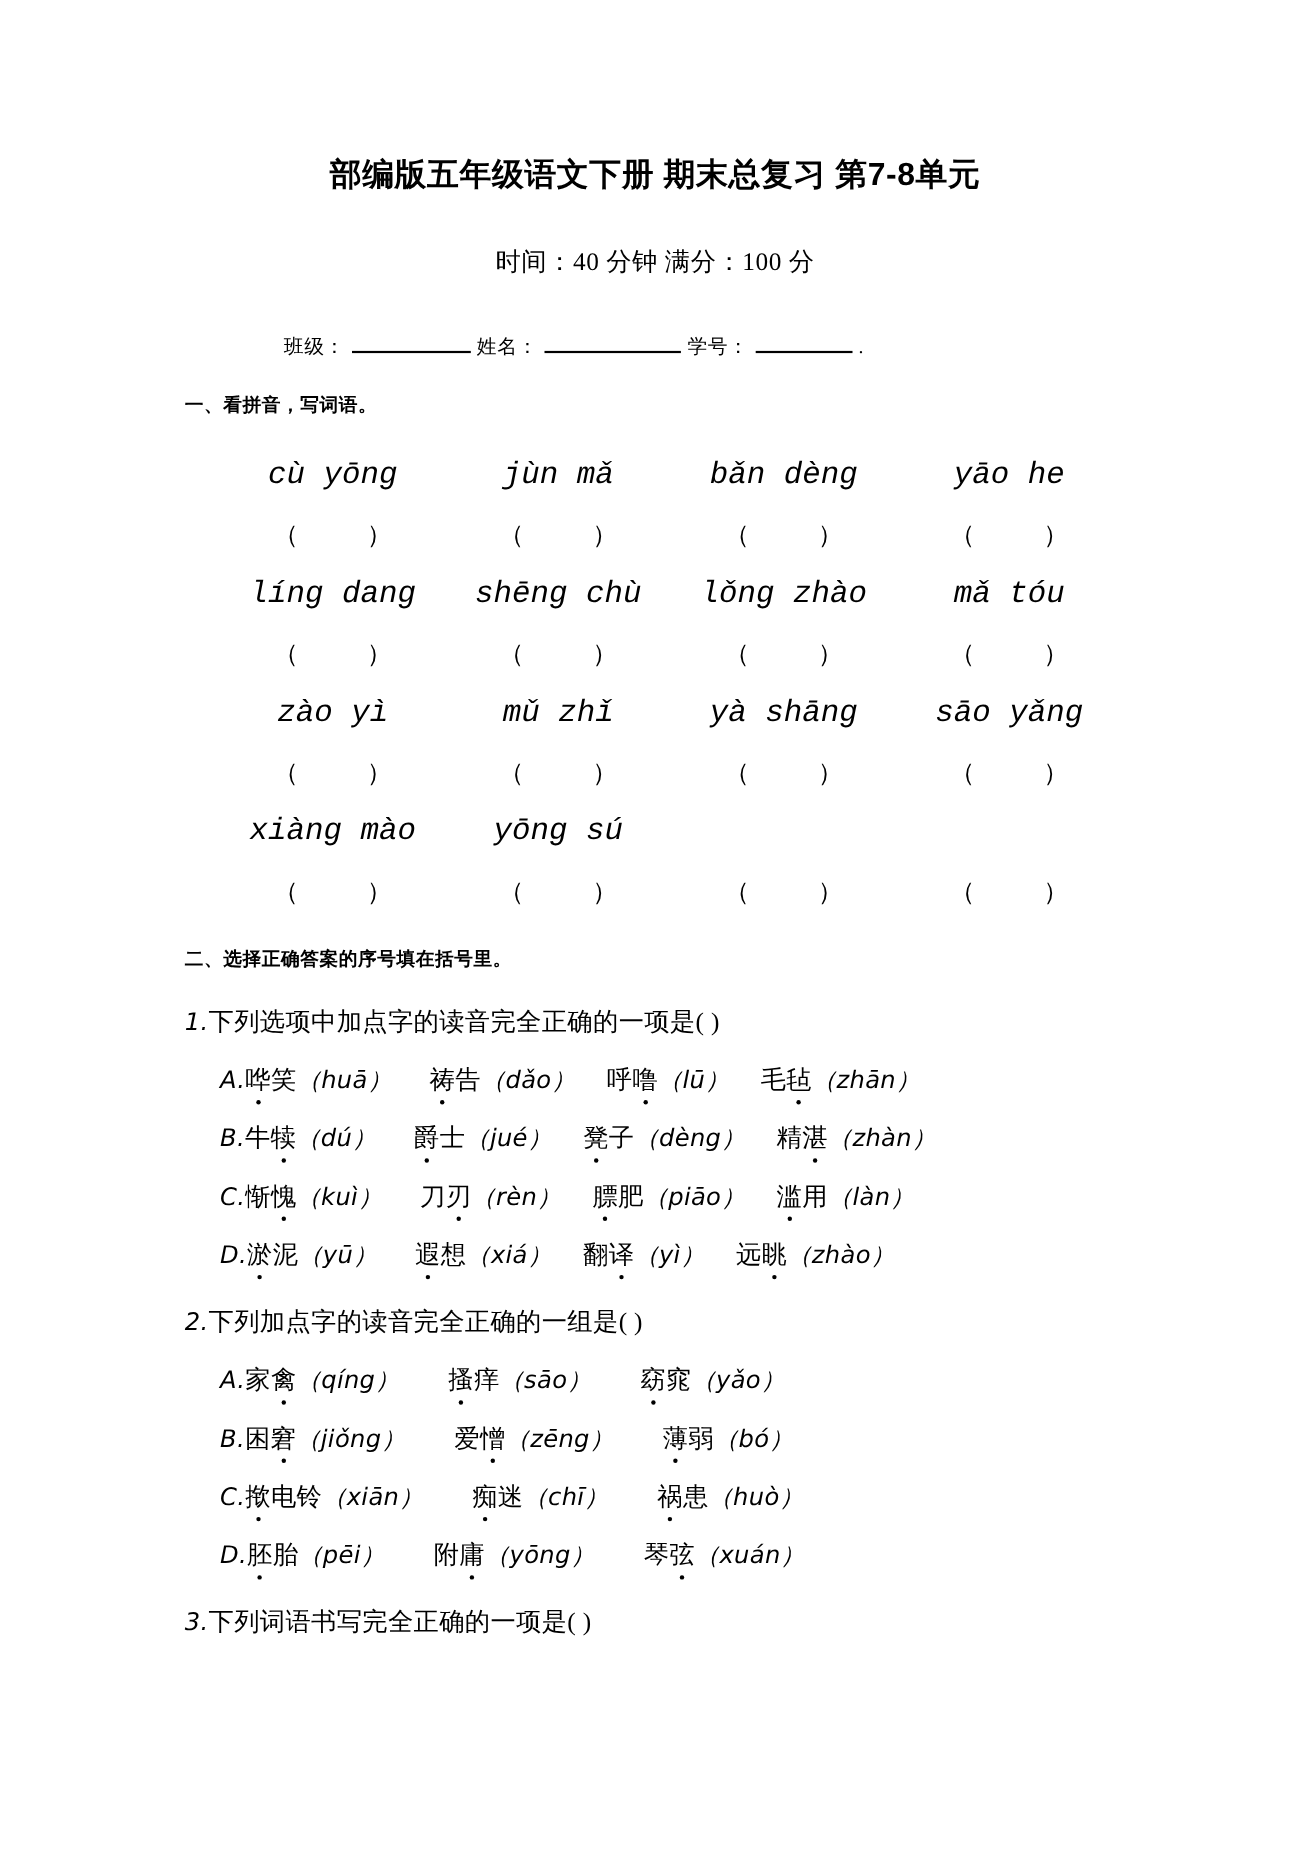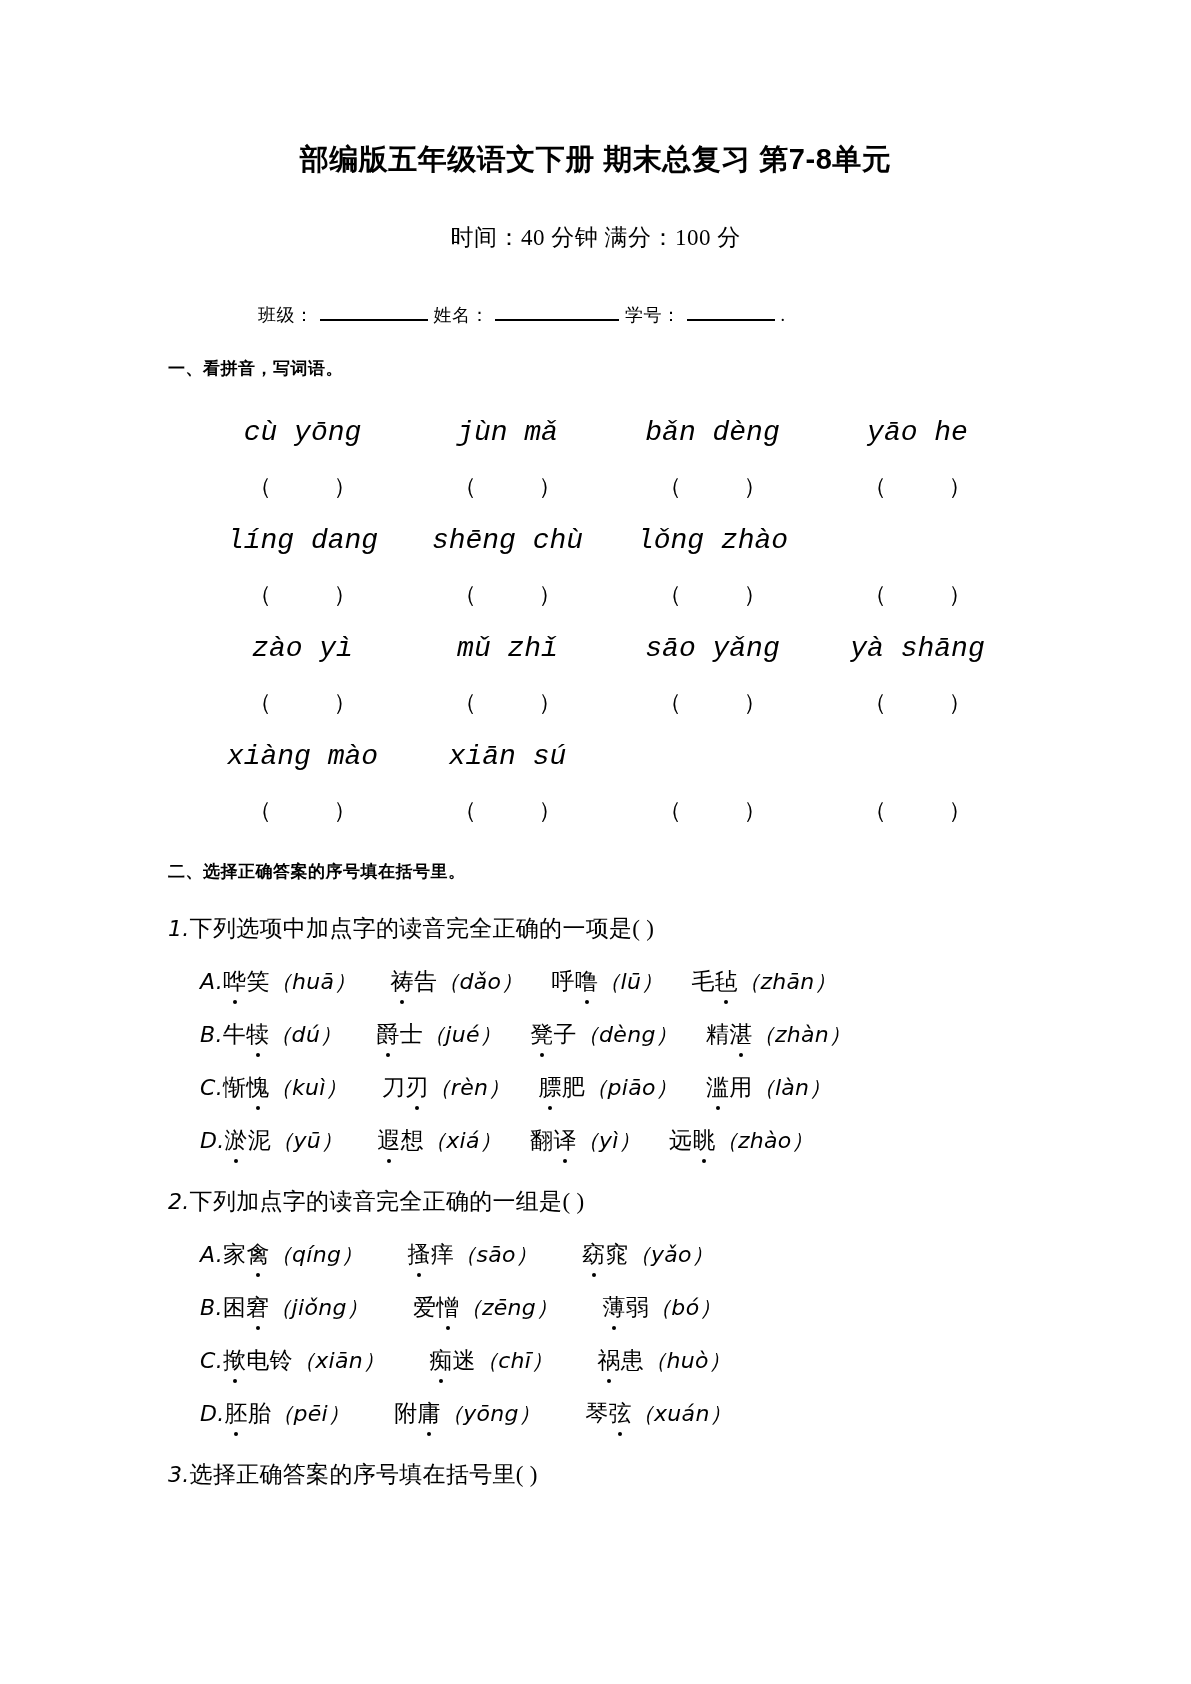--- a/index.html
+++ b/index.html
@@ -193,44 +193,45 @@
       <div class="paren-cell"><span class="pp">（</span>）</div>
       <div class="paren-cell"><span class="pp">（</span>）</div>
       <div class="paren-cell"><span class="pp">（</span>）</div>
       <div class="paren-cell"><span class="pp">（</span>）</div>
     </div>
 
     <div class="pinyin-row">
       <div class="pinyin-cell">líng dang</div>
       <div class="pinyin-cell">shēng chù</div>
       <div class="pinyin-cell">lǒng zhào</div>
+      <div class="pinyin-cell">mǎ tóu</div>
     </div>
     <div class="paren-row">
       <div class="paren-cell"><span class="pp">（</span>）</div>
       <div class="paren-cell"><span class="pp">（</span>）</div>
       <div class="paren-cell"><span class="pp">（</span>）</div>
       <div class="paren-cell"><span class="pp">（</span>）</div>
     </div>
 
     <div class="pinyin-row">
       <div class="pinyin-cell">zào yì</div>
       <div class="pinyin-cell">mǔ zhǐ</div>
+      <div class="pinyin-cell">yà shāng</div>
       <div class="pinyin-cell">sāo yǎng</div>
-      <div class="pinyin-cell">yà shāng</div>
     </div>
     <div class="paren-row">
       <div class="paren-cell"><span class="pp">（</span>）</div>
       <div class="paren-cell"><span class="pp">（</span>）</div>
       <div class="paren-cell"><span class="pp">（</span>）</div>
       <div class="paren-cell"><span class="pp">（</span>）</div>
     </div>
 
     <div class="pinyin-row">
       <div class="pinyin-cell">xiàng mào</div>
-      <div class="pinyin-cell">xiān sú</div>
+      <div class="pinyin-cell">yōng sú</div>
     </div>
     <div class="paren-row">
       <div class="paren-cell"><span class="pp">（</span>）</div>
       <div class="paren-cell"><span class="pp">（</span>）</div>
       <div class="paren-cell"><span class="pp">（</span>）</div>
       <div class="paren-cell"><span class="pp">（</span>）</div>
     </div>
 
   </div>
 
@@ -265,15 +266,15 @@
   </p>
 
   <p class="option-row">
     <span class="opt-label">C.</span><span class="opt-item"><span></span><span class="dot">揿</span><span>电铃</span><span class="py">（xiān）</span></span><span class="gap-3"></span><span class="opt-item"><span></span><span class="dot">痴</span><span>迷</span><span class="py">（chī）</span></span><span class="gap-3"></span><span class="opt-item"><span></span><span class="dot">祸</span><span>患</span><span class="py">（huò）</span></span>
   </p>
 
   <p class="option-row">
     <span class="opt-label">D.</span><span class="opt-item"><span></span><span class="dot">胚</span><span>胎</span><span class="py">（pēi）</span></span><span class="gap-3"></span><span class="opt-item"><span>附</span><span class="dot">庸</span><span></span><span class="py">（yōng）</span></span><span class="gap-3"></span><span class="opt-item"><span>琴</span><span class="dot">弦</span><span></span><span class="py">（xuán）</span></span>
   </p>
 
-  <p class="question-stem"><span class="q-num">3.</span><span>选择正确答案的序号填在括号里(     )</span></p>
+  <p class="question-stem"><span class="q-num">3.</span><span>下列词语书写完全正确的一项是(     )</span></p>
 
 </div>
 
 </body></html>

